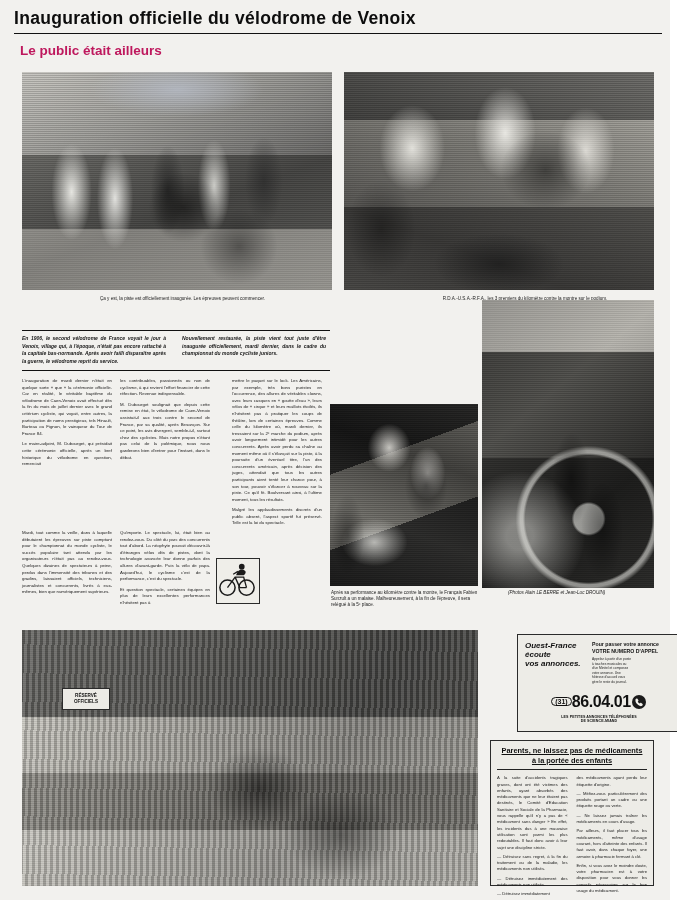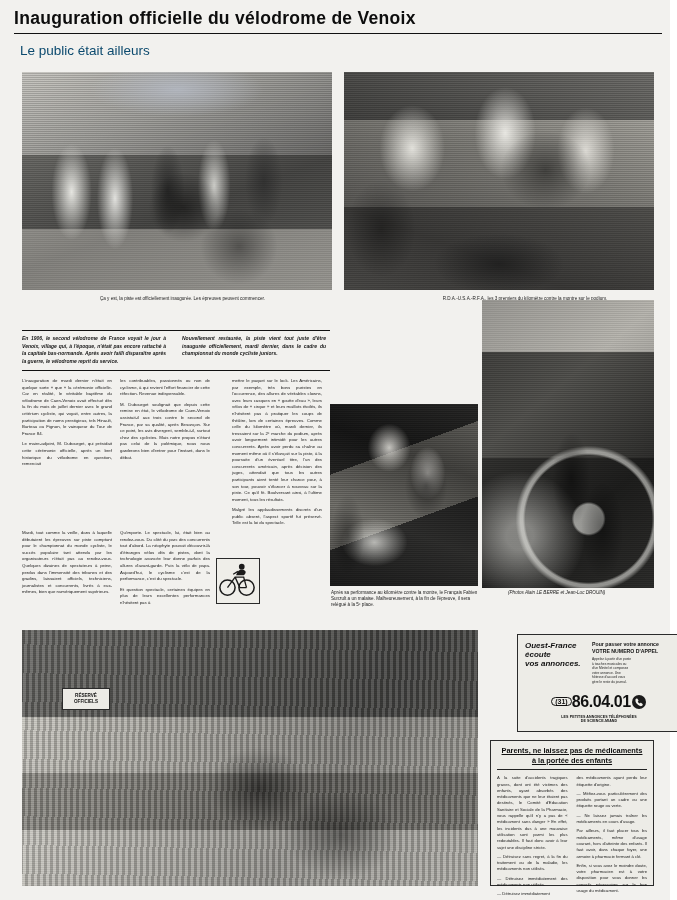--- a/index.html
+++ b/index.html
@@ -34,22 +34,22 @@
   .headline {
     font-size: 17.5px;
     font-weight: bold;
     letter-spacing: 0.3px;
     color: #0d0d0d;
     margin: 0;
     font-family: "Liberation Sans", sans-serif;
   }
   .subhead {
     font-size: 13.5px;
-    font-weight: normal;
-    color: #0c4a6e;
+    font-weight: bold;
+    color: #be185d;
     margin: 9px 0 0 6px;
   }
   .rule {
     height: 1px;
     background: #111;
     margin-top: 4px;
   }
 
   
   .photo {

